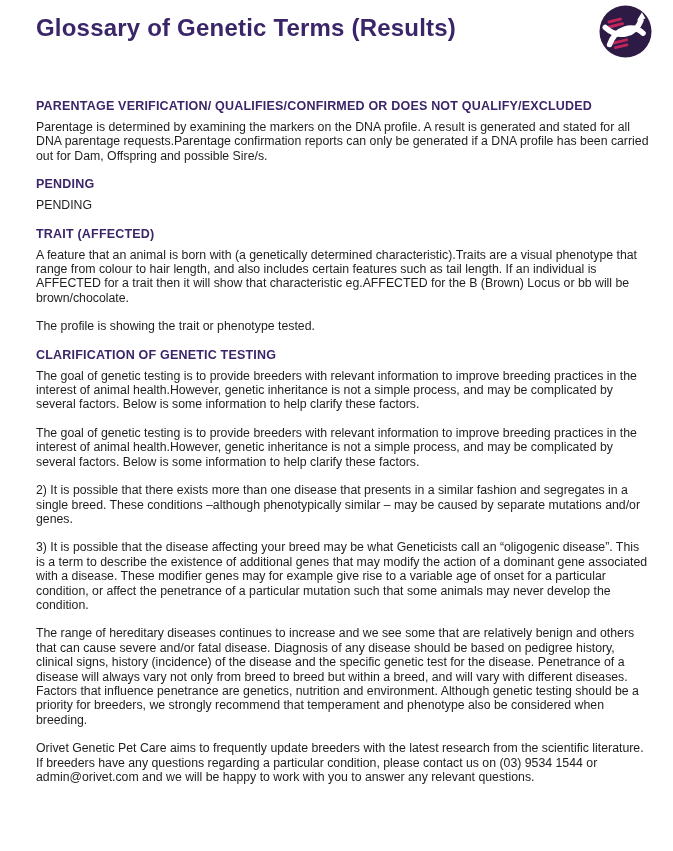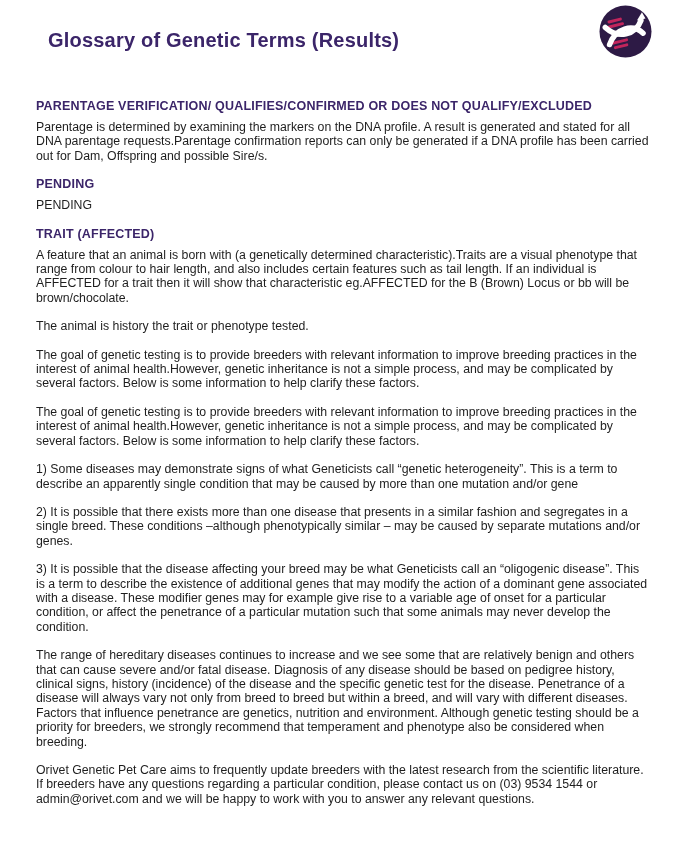--- a/index.html
+++ b/index.html
@@ -15,23 +15,23 @@
     color: var(--body-color, #1e1e1e);
     position: relative;
   }
   .page-header {
     position: relative;
     padding: 13px 21px 0 36px;
     height: 82px;
     box-sizing: border-box;
   }
   .page-title {
-    margin: 12px;
+    margin: 0;
     padding-top: 2px;
-    font-size: 20px;
+    font-size: 24px;
     line-height: 26px;
     font-weight: bold;
     letter-spacing: 0.2px;
     color: var(--heading-color, #3b2569);
   }
   .logo-wrap {
     position: absolute;
     top: 5px;
     right: 21px;
     width: 53px;
@@ -80,22 +80,22 @@
 </header>
 
 <main class="doc-body">
   <div id="sections">
       <h2>PARENTAGE VERIFICATION/ QUALIFIES/CONFIRMED OR DOES NOT QUALIFY/EXCLUDED</h2>
       <p>Parentage is determined by examining the markers on the DNA profile. A result is generated and stated for all DNA parentage requests.Parentage confirmation reports can only be generated if a DNA profile has been carried out for Dam, Offspring and possible Sire/s.</p>
       <h2>PENDING</h2>
       <p>PENDING</p>
       <h2>TRAIT (AFFECTED)</h2>
       <p>A feature that an animal is born with (a genetically determined characteristic).Traits are a visual phenotype that range from colour to hair length, and also includes certain features such as tail length. If an individual is AFFECTED for a trait then it will show that characteristic eg.AFFECTED for the B (Brown) Locus or bb will be brown/chocolate.</p>
-      <p>The animal is history the trait or phenotype tested.</p>
+      <p>The profile is showing the trait or phenotype tested.</p>
+      <h2>CLARIFICATION OF GENETIC TESTING</h2>
       <p>The goal of genetic testing is to provide breeders with relevant information to improve breeding practices in the interest of animal health.However, genetic inheritance is not a simple process, and may be complicated by several factors. Below is some information to help clarify these factors.</p>
       <p>The goal of genetic testing is to provide breeders with relevant information to improve breeding practices in the interest of animal health.However, genetic inheritance is not a simple process, and may be complicated by several factors. Below is some information to help clarify these factors.</p>
-      <p>1) Some diseases may demonstrate signs of what Geneticists call “genetic heterogeneity”. This is a term to describe an apparently single condition that may be caused by more than one mutation and/or gene</p>
       <p>2) It is possible that there exists more than one disease that presents in a similar fashion and segregates in a single breed. These conditions –although phenotypically similar – may be caused by separate mutations and/or genes.</p>
       <p>3) It is possible that the disease affecting your breed may be what Geneticists call an “oligogenic disease”. This is a term to describe the existence of additional genes that may modify the action of a dominant gene associated with a disease. These modifier genes may for example give rise to a variable age of onset for a particular condition, or affect the penetrance of a particular mutation such that some animals may never develop the condition.</p>
       <p>The range of hereditary diseases continues to increase and we see some that are relatively benign and others that can cause severe and/or fatal disease. Diagnosis of any disease should be based on pedigree history, clinical signs, history (incidence) of the disease and the specific genetic test for the disease. Penetrance of a disease will always vary not only from breed to breed but within a breed, and will vary with different diseases. Factors that influence penetrance are genetics, nutrition and environment. Although genetic testing should be a priority for breeders, we strongly recommend that temperament and phenotype also be considered when breeding.</p>
       <p>Orivet Genetic Pet Care aims to frequently update breeders with the latest research from the scientific literature. If breeders have any questions regarding a particular condition, please contact us on (03) 9534 1544 or admin@orivet.com and we will be happy to work with you to answer any relevant questions.</p>
     </div>
 </main>
 
 </body></html>

